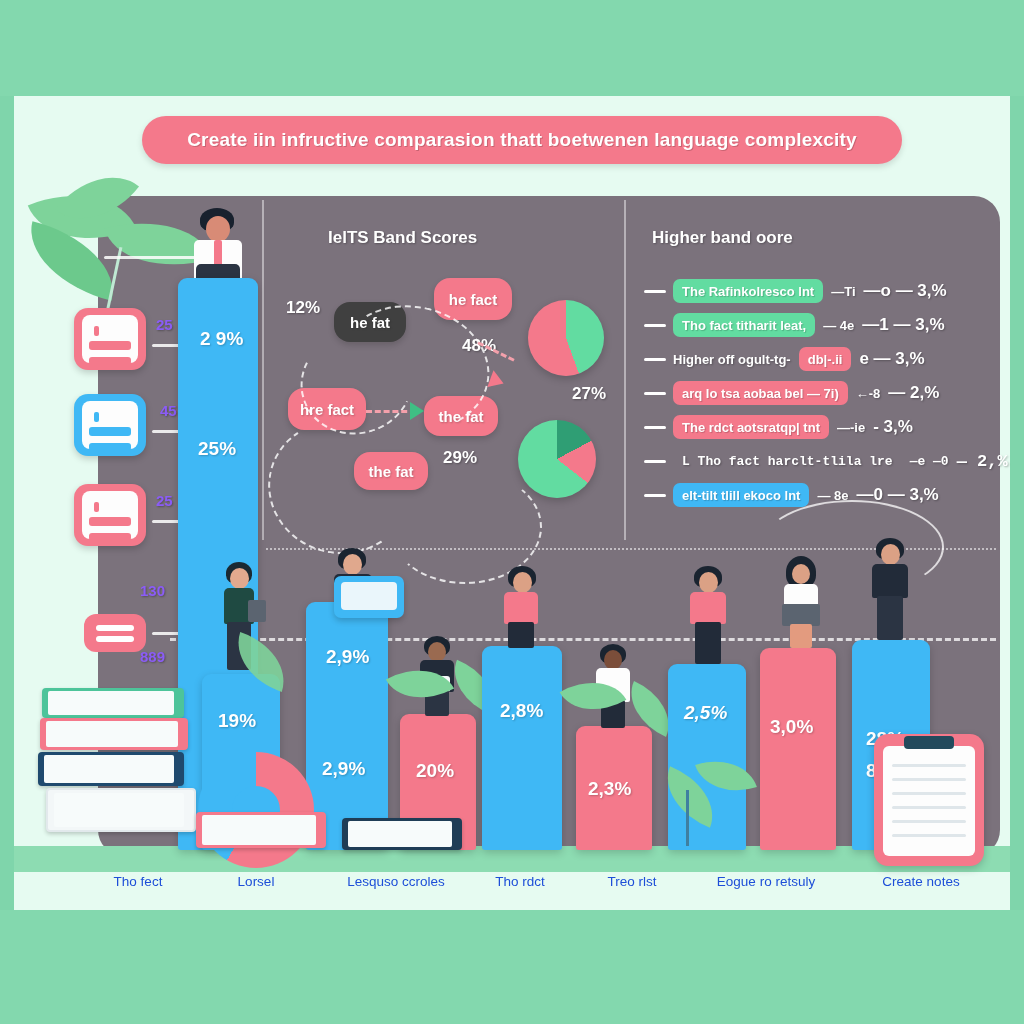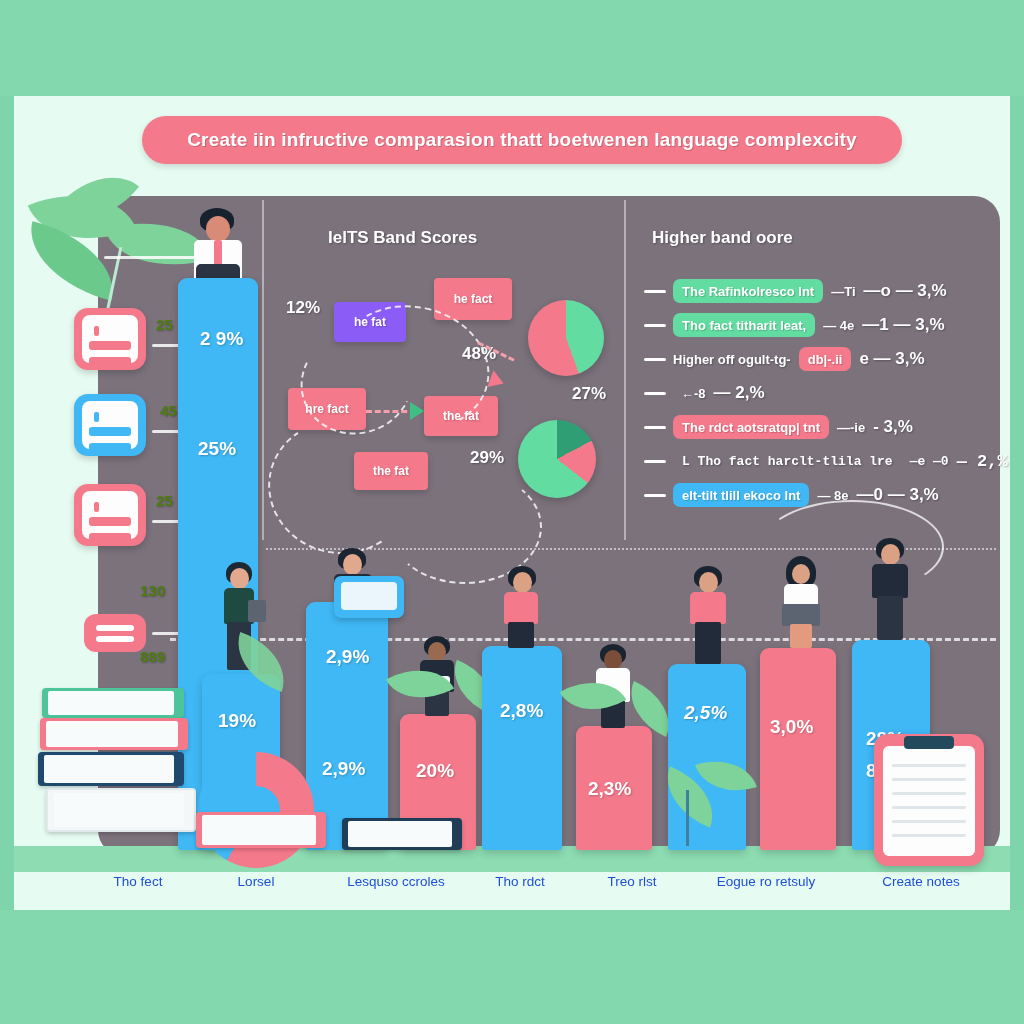--- a/index.html
+++ b/index.html
@@ -64,39 +64,39 @@
             box-shadow:0 3px 7px rgba(0,0,0,.18);}
   .card-ico .inner{position:absolute;left:8px;top:7px;right:8px;bottom:7px;
             background:#fdfdfd;border-radius:8px;overflow:hidden;}
   .card-ico .ln{position:absolute;left:7px;right:7px;height:9px;border-radius:3px;}
   .card-pink{background:#f4798b;}
   .card-pink .ln{background:#f4798b;}
   .card-blue{background:#3fb8f5;}
   .card-blue .ln{background:#3fb8f5;}.ln2{top:26px;}.ln3{top:42px;}
   .card-dot{position:absolute;left:12px;top:11px;width:5px;height:10px;border-radius:2px;}
 
-  .left-lbl{position:absolute;color:#4d7c0f;font-weight:bold;font-size:15px;
+  .left-lbl{position:absolute;color:#8b5cf6;font-weight:bold;font-size:15px;
     text-shadow:1px 1px 2px rgba(0,0,0,.3);}
   .lead-line{position:absolute;height:3px;background:rgba(255,255,255,.85);border-radius:2px;}
   .lead-arrow{position:absolute;width:0;height:0;border-top:7px solid transparent;
     border-bottom:7px solid transparent;border-left:11px solid rgba(255,255,255,.9);}
 
   
   .flat-pill{position:absolute;width:62px;height:38px;background:#f4798b;border-radius:12px;}
   .flat-pill .l{position:absolute;left:12px;right:12px;height:6px;background:#fff;border-radius:3px;}
   .flat-pill .l1{top:11px;}.flat-pill .l2{top:22px;}
 
   
   .pill{
-    position:absolute;border-radius:4px;display:flex;align-items:center;justify-content:center;
-    color:#fff;font-weight:bold;font-size:12px;
+    position:absolute;border-radius:16px;display:flex;align-items:center;justify-content:center;
+    color:#fff;font-weight:bold;font-size:15px;
     text-shadow:1px 1px 2px rgba(0,0,0,.22);
     box-shadow:0 3px 6px rgba(0,0,0,.16);white-space:nowrap;
   }
-  .pill.green{background:#8b5cf6;justify-content:center;}
+  .pill.green{background:#404040;justify-content:center;}
   .pill.pink{background:#f4798b;}
   .pct{position:absolute;color:#fff;font-weight:bold;font-size:17px;
        text-shadow:1px 1px 2px rgba(0,0,0,.3);}
 
   .dashcurve{position:absolute;border:2px dashed rgba(255,255,255,.85);
     border-radius:50%;background:transparent;}
   .pinkdash{position:absolute;border-top:3px dashed #f4a0ab;}
   .pinkarrow{position:absolute;width:0;height:0;border-top:9px solid transparent;
      border-bottom:9px solid transparent;border-left:14px solid #f4798b;}
   .greenarrow{position:absolute;width:0;height:0;border-top:9px solid transparent;
@@ -246,35 +246,35 @@
 
 <span class="pct" style="left:286px;top:298px;">12%</span>
 <div class="pill green" style="left:334px;top:302px;width:72px;height:40px;">
   <span>he fat</span>
 </div>
 
 <div class="pill pink" style="left:434px;top:278px;width:78px;height:42px;">
   <span>he fact</span>
 </div>
 
-<span class="pct" style="left:462px;top:344px;text-align:right;">48%</span>
+<span class="pct" style="left:462px;top:336px;text-align:right;">48%</span>
 
 <div class="pill pink" style="left:288px;top:388px;width:78px;height:42px;">
   <span>hre fact</span>
 </div>
 
 <div class="pill pink" style="left:424px;top:396px;width:74px;height:40px;">
   <span>the fat</span>
 </div>
 
 <div class="pill pink" style="left:354px;top:452px;width:74px;height:38px;">
   <span>the fat</span>
 </div>
 
-<span class="pct" style="left:470px;top:448px;">29%</span>
+<span class="pct" style="left:443px;top:448px;">29%</span>
 
 <div class="dashcurve" style="left:300px;top:330px;width:110px;height:100px;border-color:transparent transparent rgba(255,255,255,.8) rgba(255,255,255,.8);transform:rotate(-20deg);"></div>
 <div class="dashcurve" style="left:336px;top:306px;width:150px;height:120px;border-color:rgba(255,255,255,.8) rgba(255,255,255,.8) transparent transparent;transform:rotate(12deg);"></div>
 <div class="dashcurve" style="left:268px;top:420px;width:140px;height:130px;border-color:transparent transparent rgba(255,255,255,.8) rgba(255,255,255,.8);transform:rotate(10deg);"></div>
 <div class="dashcurve" style="left:388px;top:470px;width:150px;height:110px;border-color:transparent rgba(255,255,255,.8) rgba(255,255,255,.8) transparent;"></div>
 
 <div class="pinkdash" style="left:366px;top:410px;width:50px;"></div>
 <div class="greenarrow" style="left:410px;top:402px;"></div>
 <div class="pinkdash" style="left:476px;top:350px;width:40px;transform:rotate(26deg);"></div>
 <div class="pinkarrow" style="left:490px;top:372px;transform:rotate(20deg);"></div>
@@ -305,20 +305,21 @@
 
 <div class="rrow" style="top:346px;">
   <div class="rdash"></div>
   <div class="rmid" style="margin-left:0;">Higher off ogult-tg-</div>
   <div class="rbadge pink" style="margin-left:8px;">db|-.ii</div>
   <div class="rval">e — 3,%</div>
 </div>
 
 <div class="rrow" style="top:380px;">
   <div class="rdash"></div>
+  <div class="rbadge pink">arq lo tsa aobaa bel — 7i)</div>
   <div class="rmid">←-8</div>
   <div class="rval">— 2,%</div>
 </div>
 
 <div class="rrow" style="top:414px;">
   <div class="rdash"></div>
   <div class="rbadge pink">The rdct aotsratqp| tnt</div>
   <div class="rmid">—-ie</div>
   <div class="rval">- 3,%</div>
 </div>

